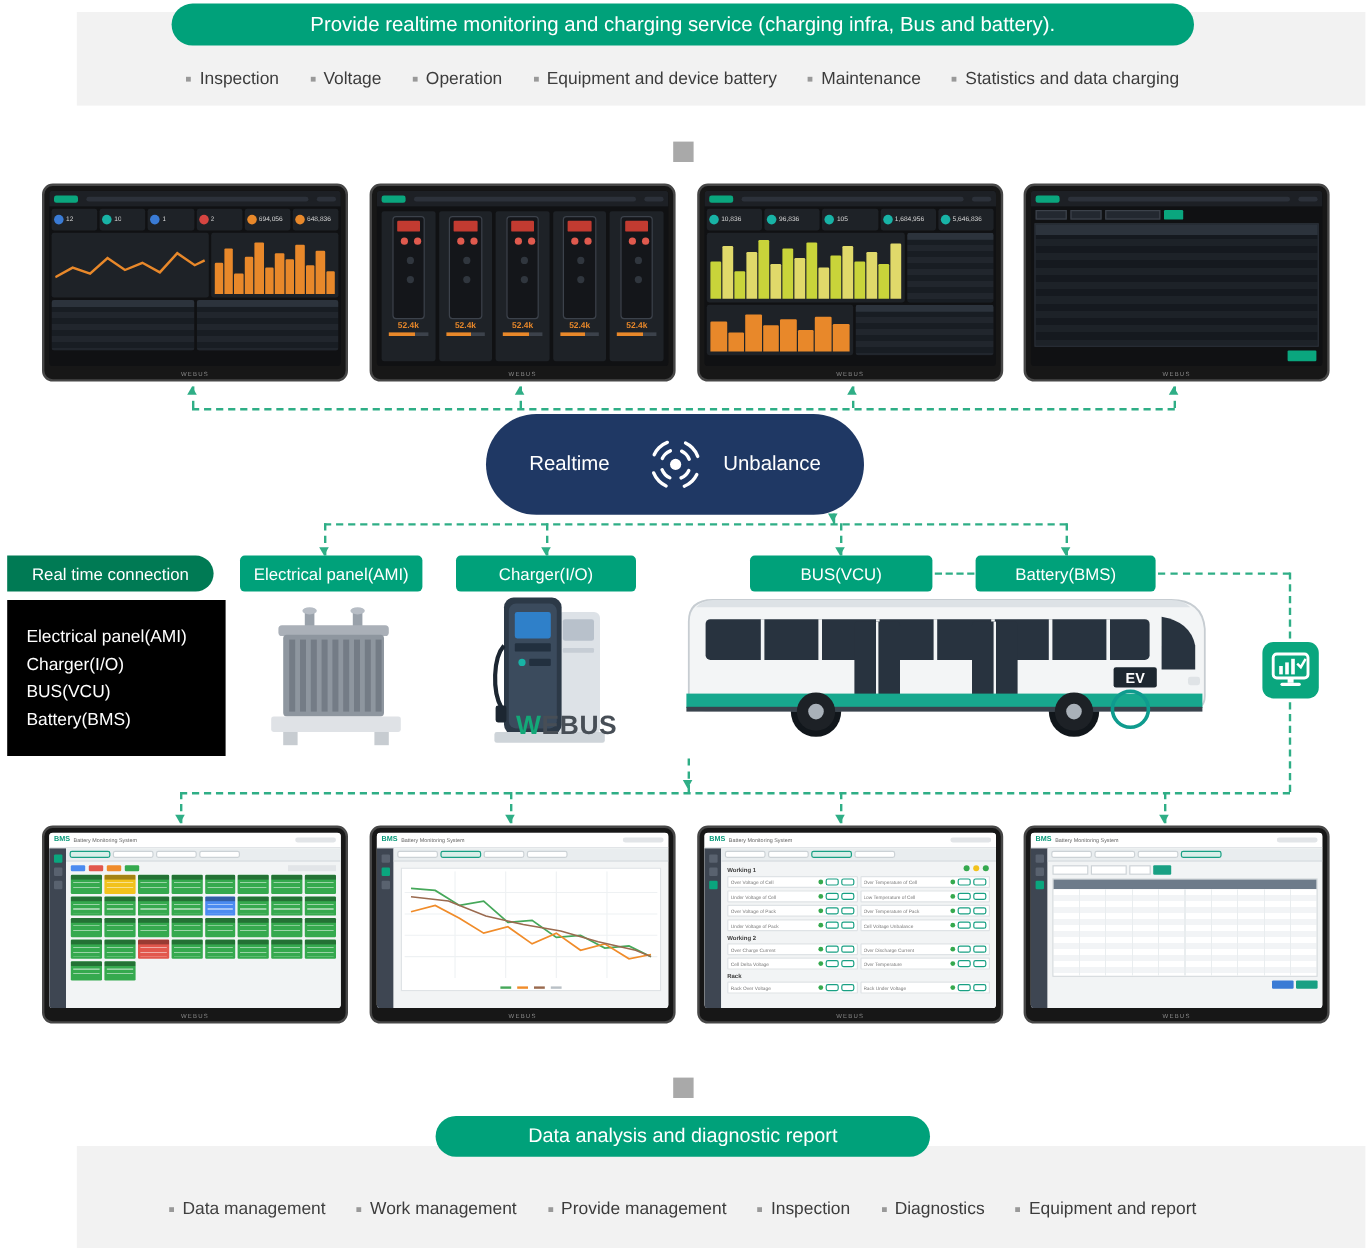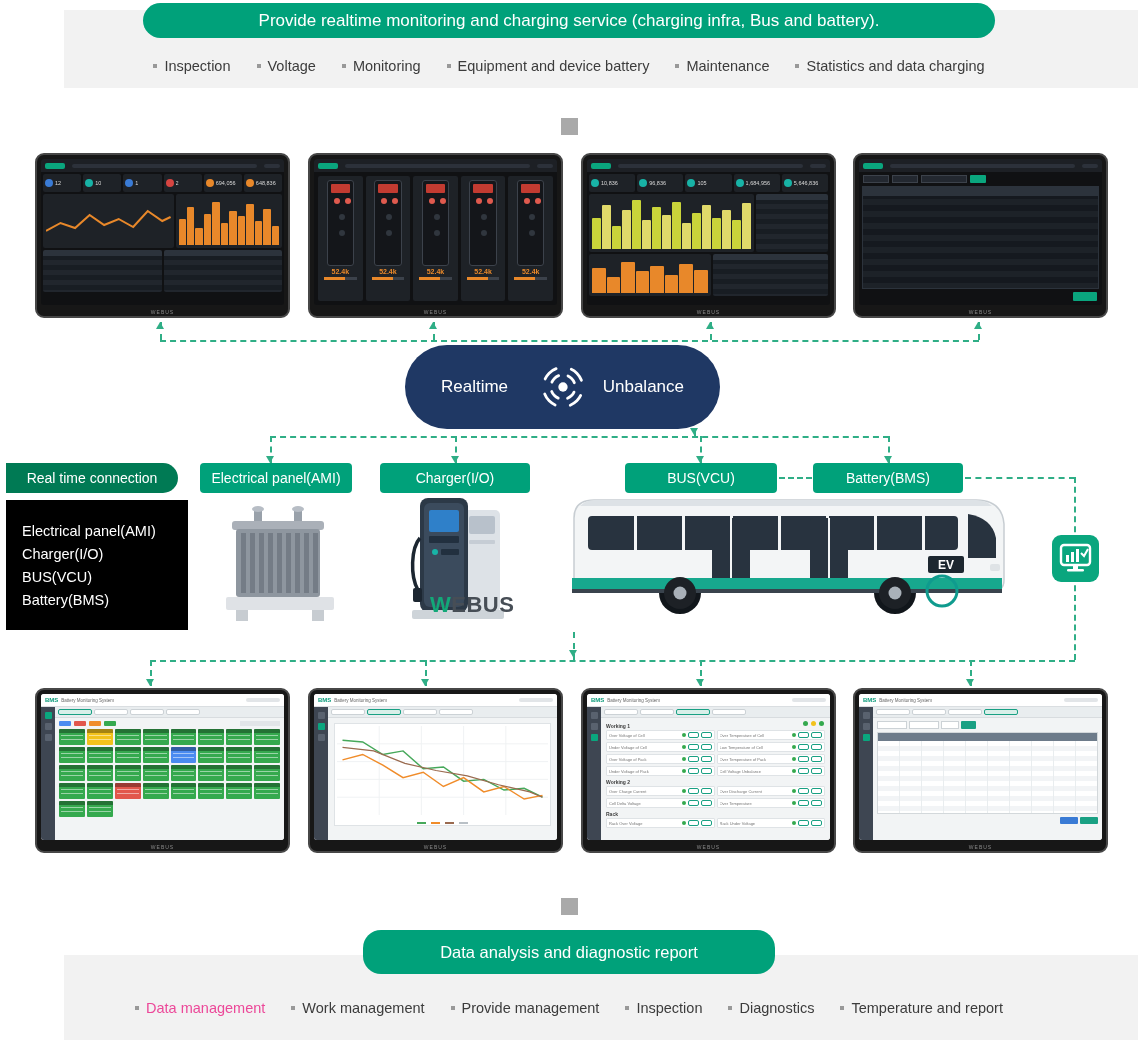--- a/index.html
+++ b/index.html
@@ -4,27 +4,27 @@
 <style>
 *{margin:0;padding:0;box-sizing:border-box}
 html,body{background:#fff}
 body{font-family:"Liberation Sans",sans-serif;width:1138px;height:1046px;position:relative;overflow:hidden}
 
 .band{position:absolute;background:#f2f2f2}
 .band-top{left:64px;top:10px;width:1074px;height:78px}
 .band-bottom{left:64px;top:955px;width:1074px;height:85px}
 .gpill{position:absolute;left:50%;transform:translateX(-50%);background:#00a17a;color:#fff;border-radius:18px;display:flex;align-items:center;justify-content:center}
 .gpill.top{top:3px;width:852px;height:35px;font-size:17px}
-.gpill.bottom{top:930px;width:412px;height:44px;font-size:16.5px}
+.gpill.bottom{top:930px;width:412px;height:34px;font-size:16.5px}
 .bullets{position:absolute;left:0;width:100%;display:flex;justify-content:center;gap:26px}
 .bullets.top{top:58px}
 .bullets.bottom{top:1000px}
 .bullet{display:flex;align-items:center;gap:7px;font-size:14.5px;color:#3c3c3c}
 .bullet::before{content:"";width:4px;height:4px;background:#999;flex:none}
-.bullets.bottom .bullet:first-child{color:#ec4899}
+.bullets.bottom .bullet:first-child{color:#404040}
 .gsq{position:absolute;width:17px;height:17px;background:#a9a9a9}
 
 .hdash{position:absolute;height:0;border-top:2px dashed #2fae86}
 .vdash{position:absolute;width:0;border-left:2px dashed #2fae86}
 .arr{position:absolute;width:0;height:0;border-left:4px solid transparent;border-right:4px solid transparent}
 .arr.up{border-bottom:7px solid #2fae86}
 .arr.down{border-top:7px solid #2fae86}
 
 .iface{position:absolute;left:405px;top:345px;width:315px;height:84px;background:#1f3864;border-radius:42px;color:#fff;display:flex;align-items:center;justify-content:space-between;padding:0 36px;font-size:17px;z-index:2}
 .iface .wifi{position:absolute;left:50%;top:50%;transform:translate(-50%,-50%);line-height:0}
@@ -126,21 +126,21 @@
 .chipbtn.blue{background:#3a7bd5}.chipbtn.teal{background:#19a083}
 </style>
 </head>
 <body>
 
 <div class="band band-top"></div>
 <div class="gpill top">Provide realtime monitoring and charging service (charging infra, Bus and battery).</div>
 <div class="bullets top">
     <div class="bullet">Inspection</div>
     <div class="bullet">Voltage</div>
-    <div class="bullet">Monitoring</div>
+    <div class="bullet">Operation</div>
     <div class="bullet">Equipment and device battery</div>
     <div class="bullet">Maintenance</div>
     <div class="bullet">Statistics and data charging</div>
   </div>
 <div class="gsq" style="left:561px;top:118px"></div>
 
 <div class="vdash" style="left:160px;top:322px;height:18px"></div>
 <div class="vdash" style="left:433px;top:322px;height:18px"></div>
 <div class="vdash" style="left:710px;top:322px;height:18px"></div>
 <div class="vdash" style="left:978px;top:322px;height:18px"></div>
@@ -757,14 +757,14 @@
 
 <div class="gsq" style="left:561px;top:898px"></div>
 <div class="band band-bottom"></div>
 <div class="gpill bottom">Data analysis and diagnostic report</div>
 <div class="bullets bottom">
     <div class="bullet">Data management</div>
     <div class="bullet">Work management</div>
     <div class="bullet">Provide management</div>
     <div class="bullet">Inspection</div>
     <div class="bullet">Diagnostics</div>
-    <div class="bullet">Temperature and report</div>
+    <div class="bullet">Equipment and report</div>
   </div>
 
 </body></html>

